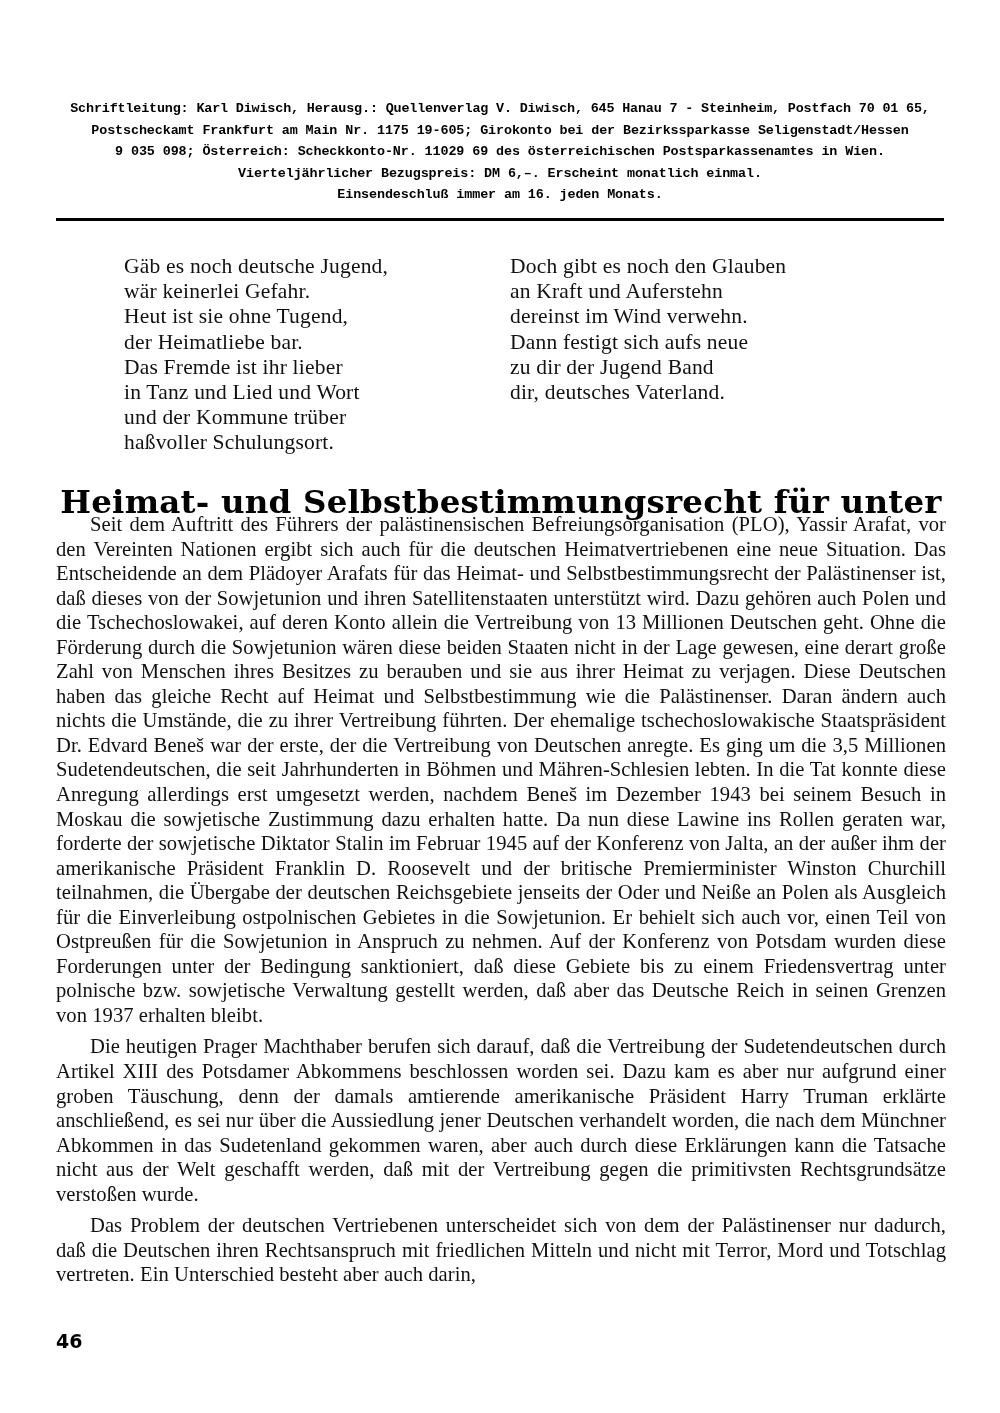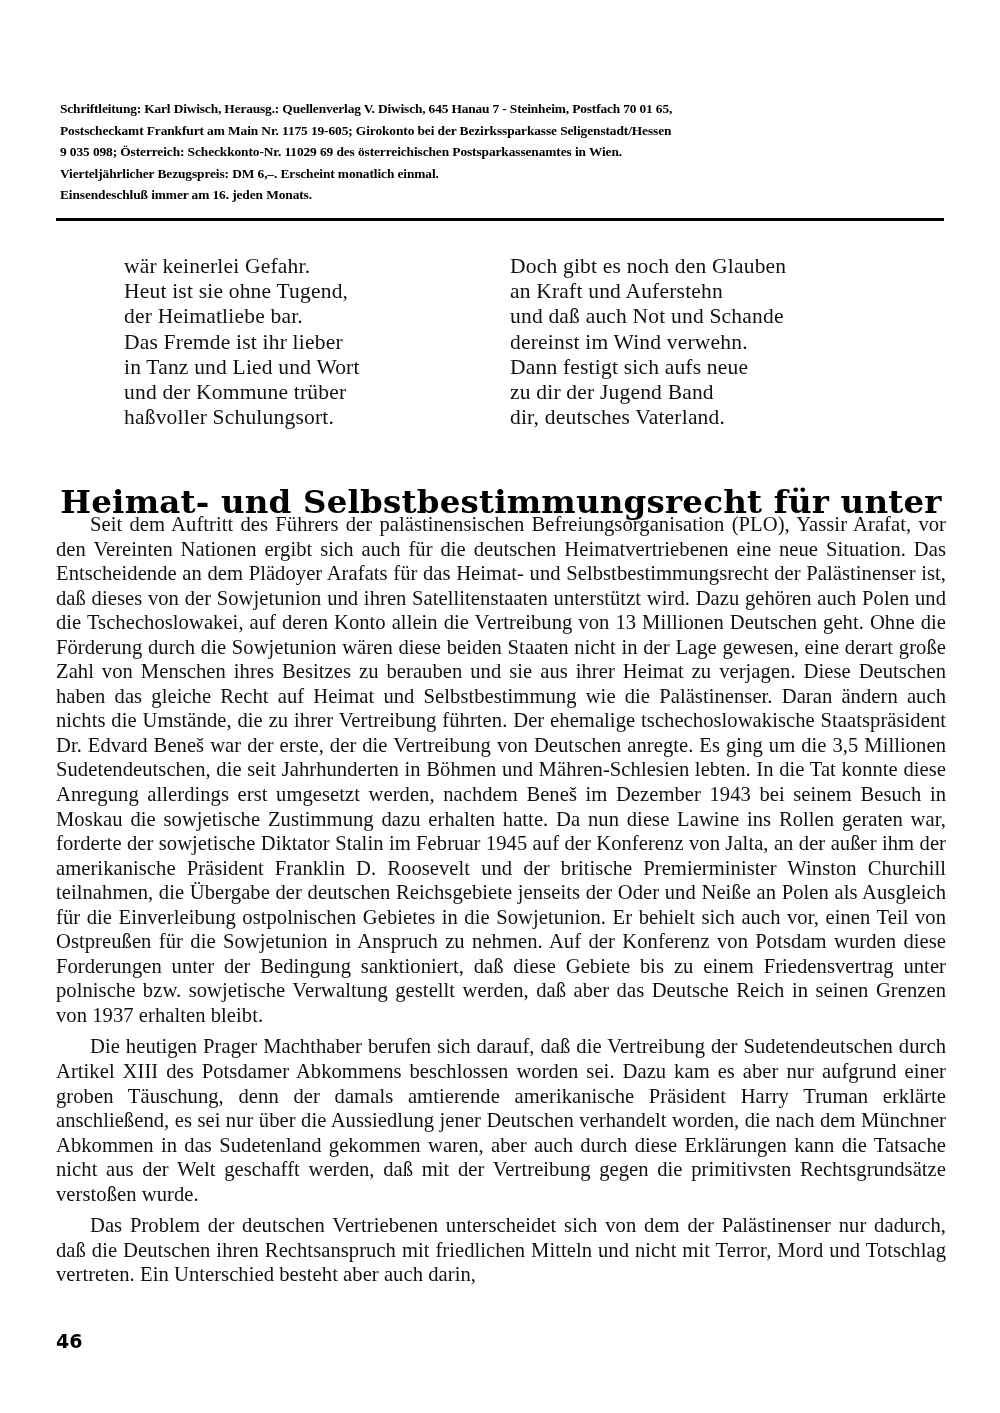--- a/index.html
+++ b/index.html
@@ -21,22 +21,22 @@
     width: 1000px;
     height: 1413px;
   }
 
   
   .imprint {
     position: absolute;
     left: 60px;
     top: 98px;
     width: 880px;
-    text-align: left;
-    font-family: Liberation Serif, serif;
+    text-align: center;
+    font-family: Liberation Mono, monospace;
     font-weight: bold;
     font-size: 13.4px;
     line-height: 21.5px;
     letter-spacing: -0.1px;
     color: #000;
   }
   .imprint .ln { display: block; white-space: nowrap; }
   .imprint .ln1 { letter-spacing: -0.15px; }
 
   .rule {
@@ -124,32 +124,32 @@
     <span class="ln">Postscheckamt Frankfurt am Main Nr. 1175 19-605; Girokonto bei der Bezirkssparkasse Seligenstadt/Hessen</span>
     <span class="ln">9 035 098; Österreich: Scheckkonto-Nr. 11029 69 des österreichischen Postsparkassenamtes in Wien.</span>
     <span class="ln">Vierteljährlicher Bezugspreis: DM 6,–. Erscheint monatlich einmal.</span>
     <span class="ln">Einsendeschluß immer am 16. jeden Monats.</span>
   </div>
 
   <div class="rule"></div>
 
   <div class="poem">
     <div class="col col-left">
+      <span class="pl">Gäb es noch deutsche Jugend,</span>
       <span class="pl">wär keinerlei Gefahr.</span>
       <span class="pl">Heut ist sie ohne Tugend,</span>
       <span class="pl">der Heimatliebe bar.</span>
       <span class="pl">Das Fremde ist ihr lieber</span>
       <span class="pl">in Tanz und Lied und Wort</span>
       <span class="pl">und der Kommune trüber</span>
       <span class="pl">haßvoller Schulungsort.</span>
     </div>
     <div class="col col-right">
       <span class="pl">Doch gibt es noch den Glauben</span>
       <span class="pl">an Kraft und Auferstehn</span>
-      <span class="pl">und daß auch Not und Schande</span>
       <span class="pl">dereinst im Wind verwehn.</span>
       <span class="pl">Dann festigt sich aufs neue</span>
       <span class="pl">zu dir der Jugend Band</span>
       <span class="pl">dir, deutsches Vaterland.</span>
     </div>
   </div>
 
   <h1 class="headline">Heimat- und Selbstbestimmungsrecht für unter</h1>
 
   <div class="article">

